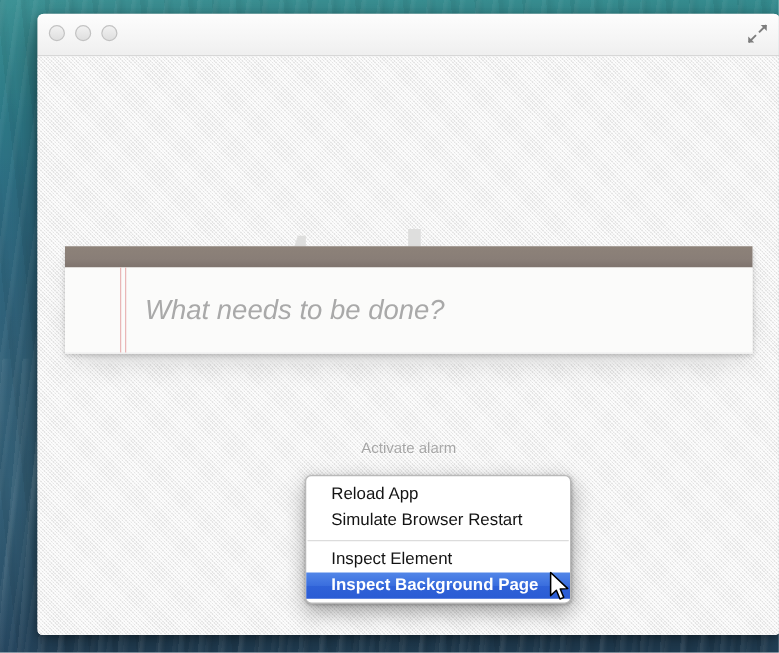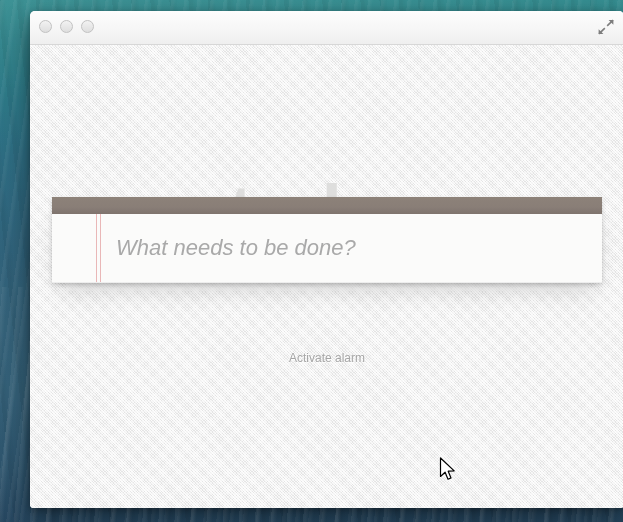--- a/index.html
+++ b/index.html
@@ -282,20 +282,27 @@
         <div id="card-topbar"></div>
         <div id="new-todo-row">
           <div class="margin-line a"></div>
           <div class="margin-line b"></div>
           <input id="new-todo-input" type="text" placeholder="What needs to be done?" style="">
         </div>
       </div>
 
       <div id="activate-alarm">Activate alarm</div>
 
+      <div id="context-menu">
+        <div class="menu-item">Reload App</div>
+        <div class="menu-item">Simulate Browser Restart</div>
+        <div class="menu-separator"></div>
+        <div class="menu-item">Inspect Element</div>
+        <div class="menu-item selected">Inspect Background Page</div>
+      </div>
 
       <div id="mouse-cursor">
         <svg width="18" height="26" viewBox="0 0 18 26" aria-hidden="true">
           <path d="M1.5 1.0 L1.5 19.5 L6.1 15.2 L9.0 22.2 L12.0 20.9 L9.2 14.2 L15.2 13.9 Z" fill="#ffffff" stroke="#000000" stroke-width="1.2" stroke-linejoin="round"></path>
         </svg>
       </div>
 
     </div>
   </div>
 </div>

